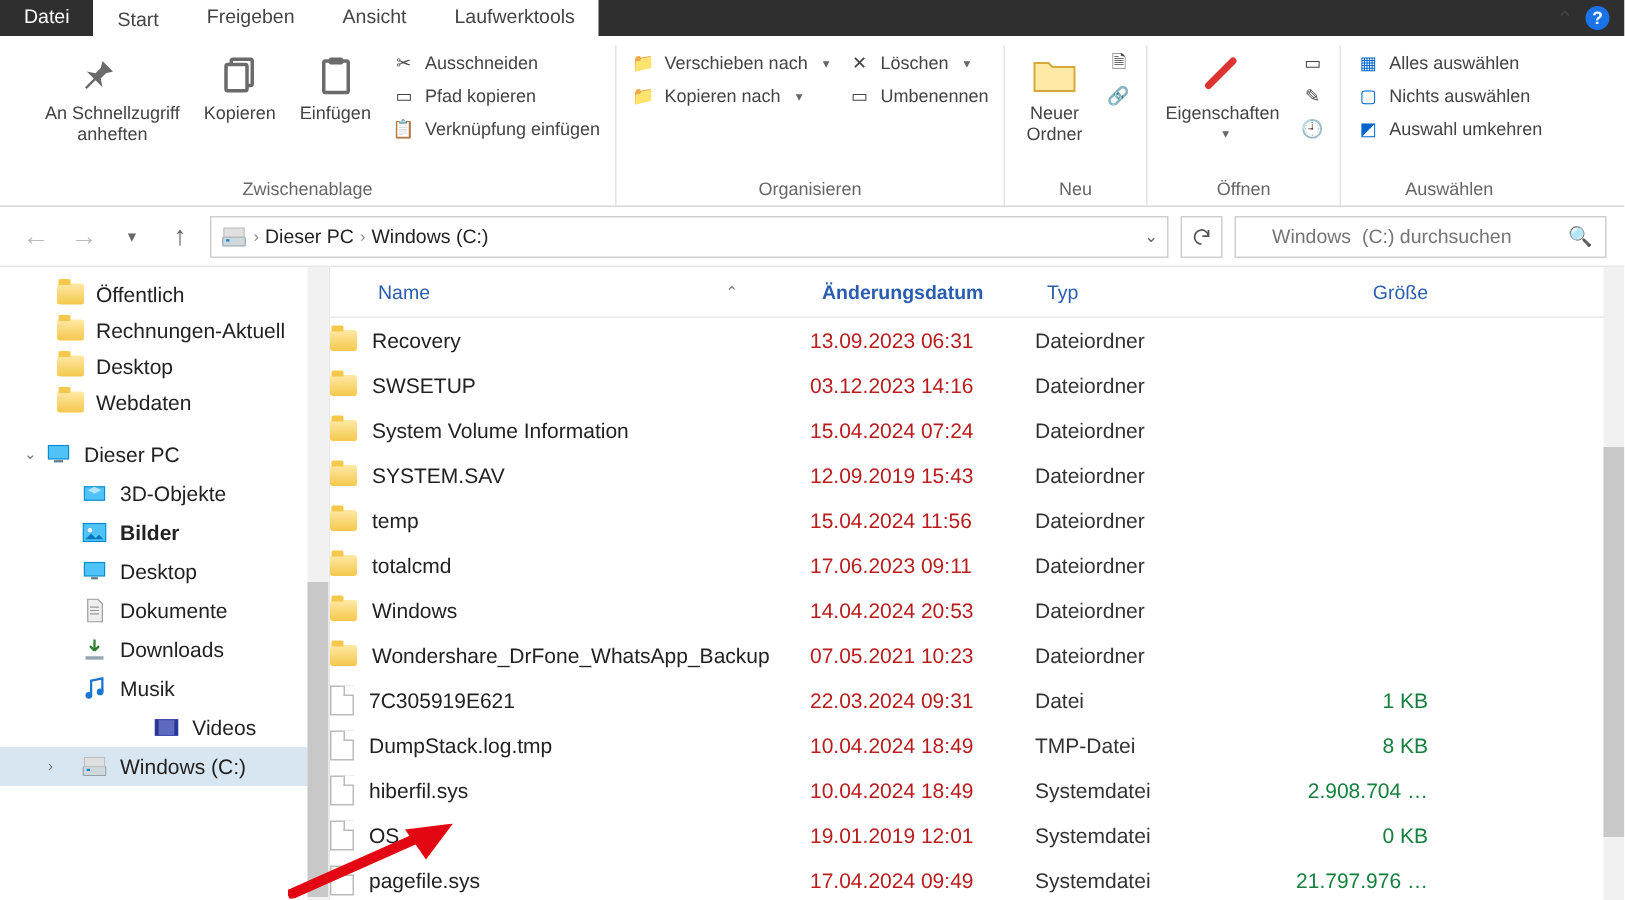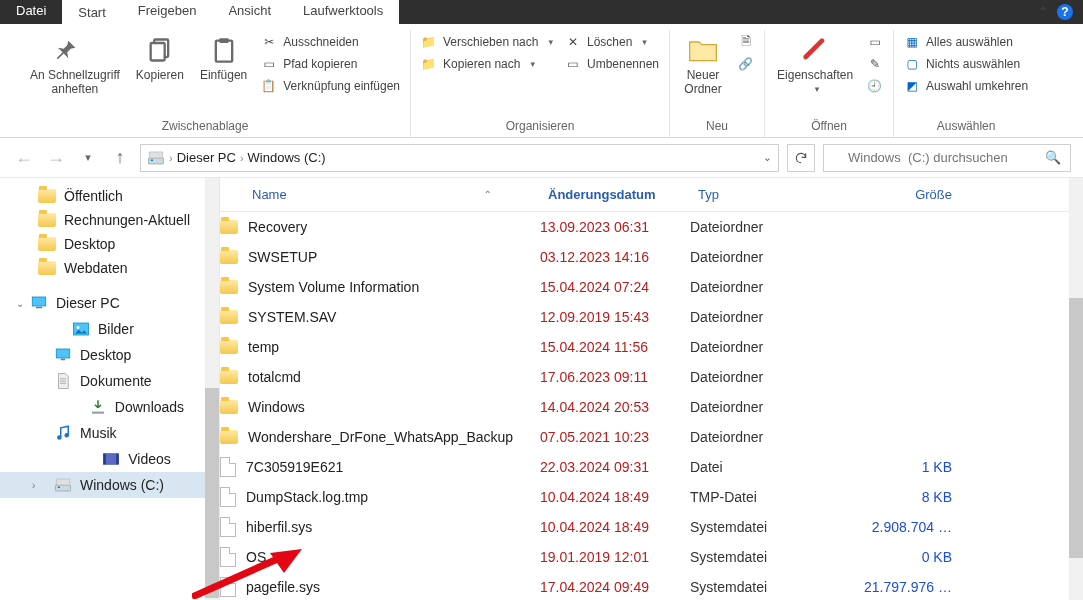--- a/index.html
+++ b/index.html
@@ -64,21 +64,21 @@
   .col.date { width:150px;font-weight:bold; }
   .col.type { width:150px; }
   .col.size { width:120px; text-align:right; }
   .sort-caret { color:#777; font-size:10px; margin-left:auto; margin-right:40px; }
 
   .rows { }
   .row { display:flex; align-items:center; height:30px; font-size:14px; color:#222; cursor:pointer; }
   .cell.name { width:320px; display:flex; align-items:center; gap:10px; }
   .cell.date { width:150px; color:#b91c1c; }
   .cell.type { width:150px; color:#333; }
-  .cell.size { width:120px; text-align:right; color:#1d4ed8; padding-right:8px; }
+  .cell.size { width:120px; text-align:right; color:#15803d; padding-right:8px; }
   .file-ico { width:16px; height:20px; border:1px solid #bbb; background:#fff; position:relative; }
   .file-ico::after { content:""; position:absolute; right:-1px; top:-1px; width:6px; height:6px; background:#fff; border-left:1px solid #bbb; border-bottom:1px solid #bbb; }
 
   
   .red-arrow { position:absolute; left:192px; top:549px; pointer-events:none; }
 
   svg { display:block; }
 </style>
 </head>
 <body>
@@ -296,21 +296,30 @@
         <div class="tree-item group-head">
           <span class="chev">⌄</span>
           <span>
             <svg width="18" height="18" viewBox="0 0 24 24">
               <rect x="3" y="4" width="18" height="12" fill="#4fc3f7" stroke="#0288d1"></rect>
               <rect x="8" y="17" width="8" height="2" fill="#607d8b"></rect>
             </svg>
           </span>
           <span>Dieser PC</span>
         </div>
-        <div class="tree-item" style="padding-left: 72px;">
+        <div class="tree-item" style="padding-left: 54px;">
+          <span>
+            <svg width="18" height="18" viewBox="0 0 24 24">
+              <rect x="3" y="6" width="18" height="12" fill="#4fc3f7" stroke="#0288d1"></rect>
+              <path d="M6 9l6-3 6 3-6 3z" fill="#b3e5fc"></path>
+            </svg>
+          </span>
+          <span>3D-Objekte</span>
+        </div>
+        <div class="tree-item" style="padding-left: 54px; font-weight: bold;">
           <span>
             <svg width="18" height="18" viewBox="0 0 24 24">
               <rect x="2" y="4" width="20" height="16" fill="#4fc3f7" stroke="#0288d1"></rect>
               <circle cx="8" cy="10" r="2" fill="#fff"></circle>
               <path d="M4 18l5-5 4 4 3-3 4 4H4z" fill="#0277bd"></path>
             </svg>
           </span>
           <span>Bilder</span>
         </div>
         <div class="tree-item" style="padding-left: 54px;">
@@ -324,21 +333,21 @@
         </div>
         <div class="tree-item" style="padding-left: 54px;">
           <span>
             <svg width="18" height="18" viewBox="0 0 24 24">
               <path d="M6 2h9l4 4v16H6z" fill="#eee" stroke="#999"></path>
               <path d="M8 9h8M8 12h8M8 15h8" stroke="#999"></path>
             </svg>
           </span>
           <span>Dokumente</span>
         </div>
-        <div class="tree-item" style="padding-left: 54px; justify-content: center;">
+        <div class="tree-item" style="padding-left: 54px;">
           <span>
             <svg width="18" height="18" viewBox="0 0 24 24">
               <path d="M12 3v10m0 0l-4-4m4 4l4-4" stroke="#2e7d32" stroke-width="2" fill="none"></path>
               <path d="M4 18h16v3H4z" fill="#90a4ae"></path>
             </svg>
           </span>
           <span>Downloads</span>
         </div>
         <div class="tree-item" style="padding-left: 54px;">
           <span>

